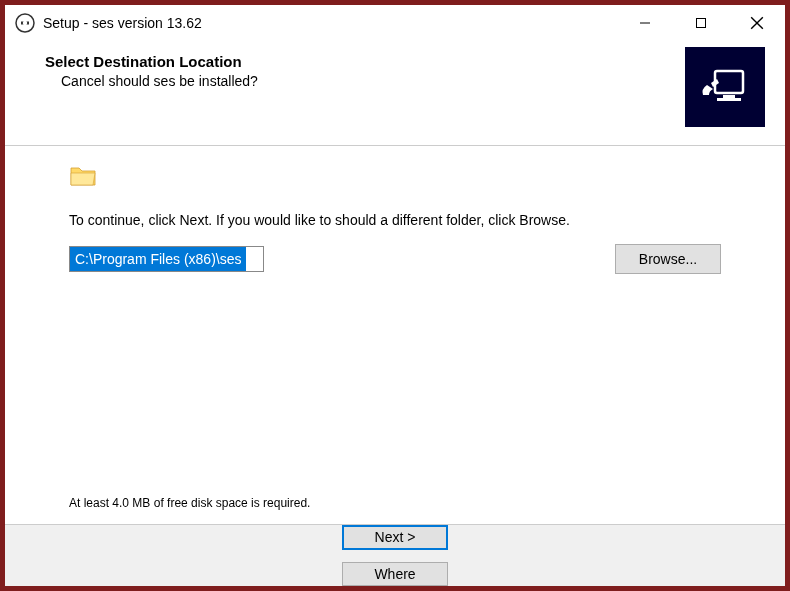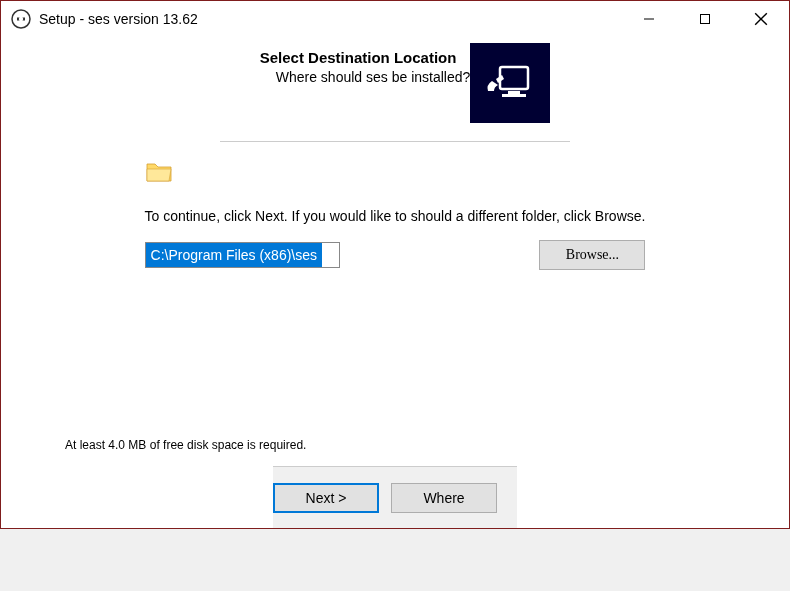--- a/index.html
+++ b/index.html
@@ -9,23 +9,23 @@
     }
     body {
       font-family: 'Segoe UI', Tahoma, sans-serif;
       background: #f0f0f0;
       width: 790px;
       height: 591px;
       overflow: hidden;
     }
     .window {
       width: 790px;
-      height: 529px;
+      height: 591px;
       background: #ffffff;
-      border: 1px solid #7f1d1d;
+      border: 5px solid #7f1d1d;
       display: flex;
       flex-direction: column;
     }
     .titlebar {
       height: 36px;
       background: #ffffff;
       display: flex;
       align-items: center;
       padding-left: 10px;
       border-bottom: 0;
@@ -148,57 +148,56 @@
       pointer-events: none;
       display: flex;
       align-items: center;
     }
     .browse-btn {
       width: 106px;
       height: 30px;
       border: 1px solid #adadad;
       background: #e1e1e1;
       font-size: 14px;
-      font-family: Liberation Serif, serif;
+      font-family: Liberation Sans, sans-serif;
       cursor: default;
     }
     .disk-space {
       position: absolute;
       bottom: 76px;
       left: 64px;
       font-size: 12px;
     }
     .footer {
       height: 62px;
       border-top: 1px solid #cccccc;
       background: #f0f0f0;
       display: flex;
       align-items: center;
       justify-content: flex-end;
-      padding-right: 20px;
       gap: 12px;
+      flex-direction: column;
     }
     .footer-btn {
       width: 106px;
       height: 30px;
       border: 1px solid #adadad;
       background: #e1e1e1;
       font-size: 14px;
       font-family: inherit;
       cursor: default;
     }
     .footer-btn.primary {
       border: 2px solid #0078d7;
     }
     .content-area {
       position: relative;
       flex: 1;
       display: flex;
       flex-direction: column;
-      align-items: center;
     }
   </style>
 </head>
 <body>
 
 <div class="window">
   <div class="titlebar">
     <span class="titlebar-icon">
       <svg viewBox="0 0 20 20">
         <circle cx="10" cy="10" r="9" fill="#fff" stroke="#333" stroke-width="1.5"></circle>
@@ -224,21 +223,21 @@
             <line x1="11" y1="1" x2="1" y2="11" stroke="#000" stroke-width="1.2"></line>
           </svg>
       </div>
     </div>
   </div>
 
   <div class="content-area">
     <div class="header-section">
       <div class="header-text">
         <div class="header-title">Select Destination Location</div>
-        <div class="header-subtitle">Where should ses be installed?</div>
+        <div class="header-subtitle">Cancel should ses be installed?</div>
       </div>
       <div class="header-icon">
         <svg viewBox="0 0 56 56">
           <rect x="18" y="12" width="28" height="22" rx="2" fill="none" stroke="#fff" stroke-width="2.5"></rect>
           <rect x="26" y="36" width="12" height="3" fill="#fff"></rect>
           <rect x="20" y="39" width="24" height="3" fill="#fff"></rect>
           <path d="M 6 36 Q 4 30 10 26 L 16 30 Q 12 32 12 36 Z" fill="#fff"></path>
           <path d="M 14 24 L 20 20 L 22 24 L 16 28 Z" fill="#fff"></path>
         </svg>
       </div>

